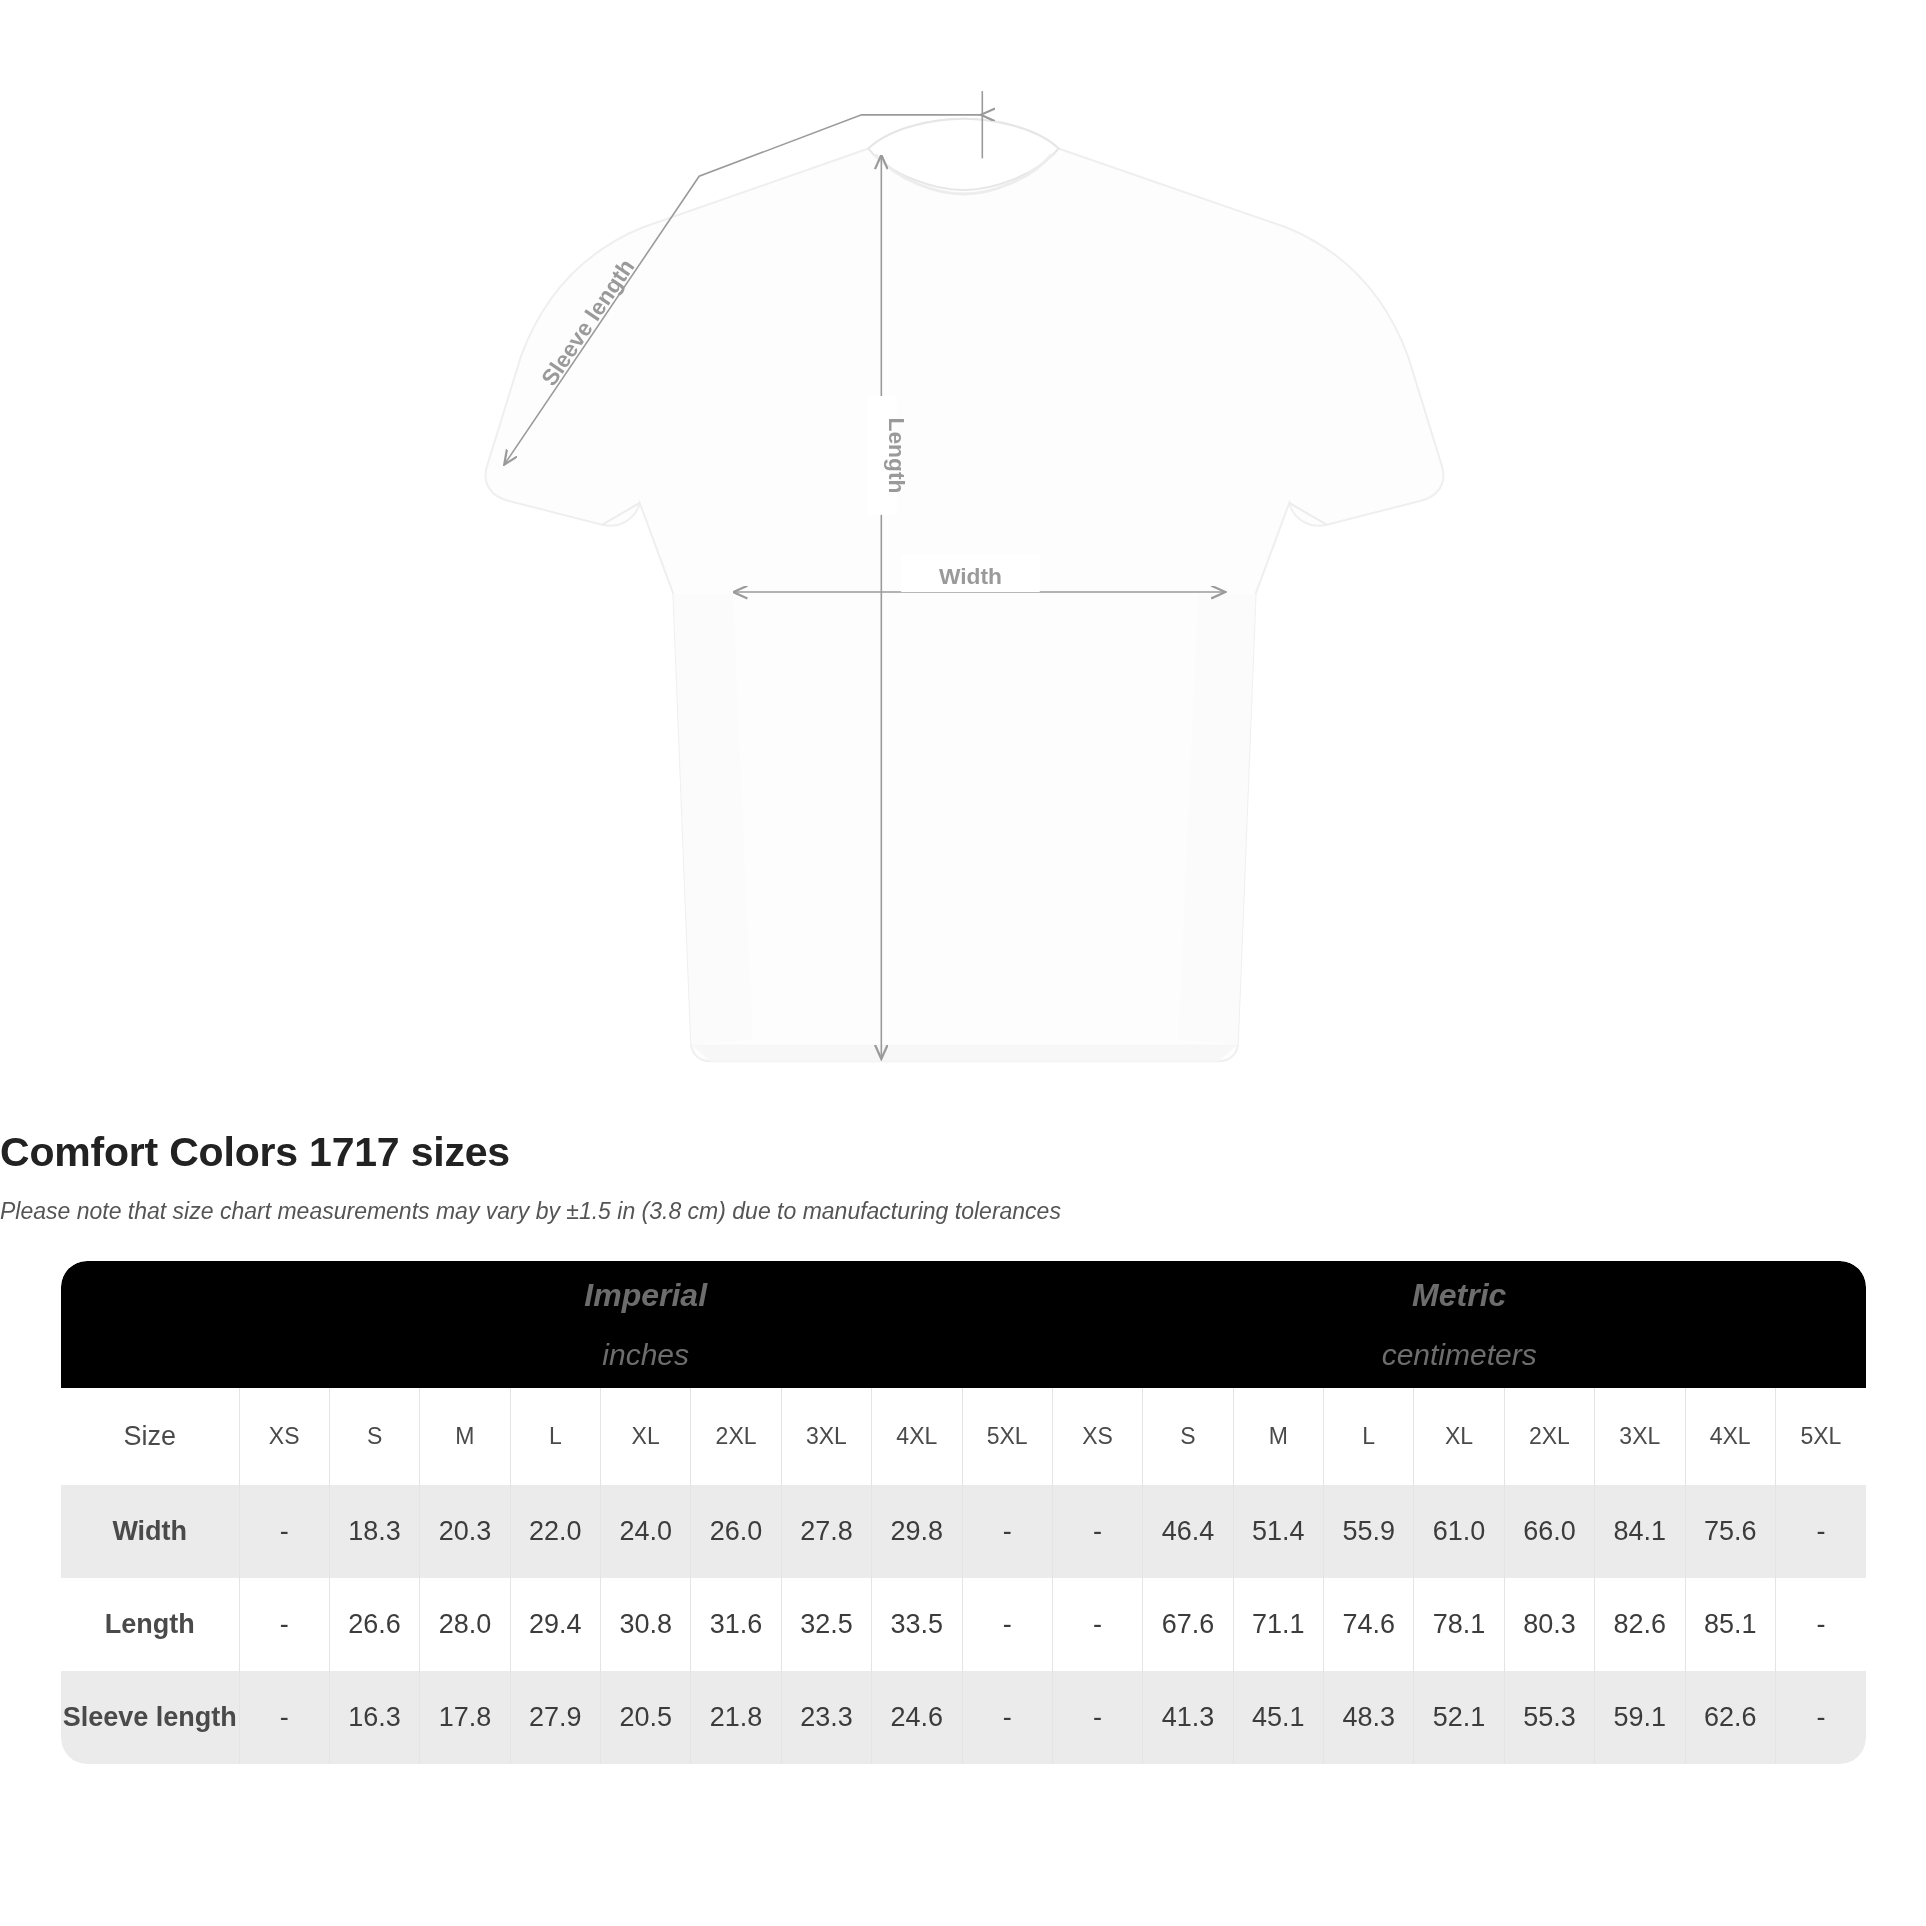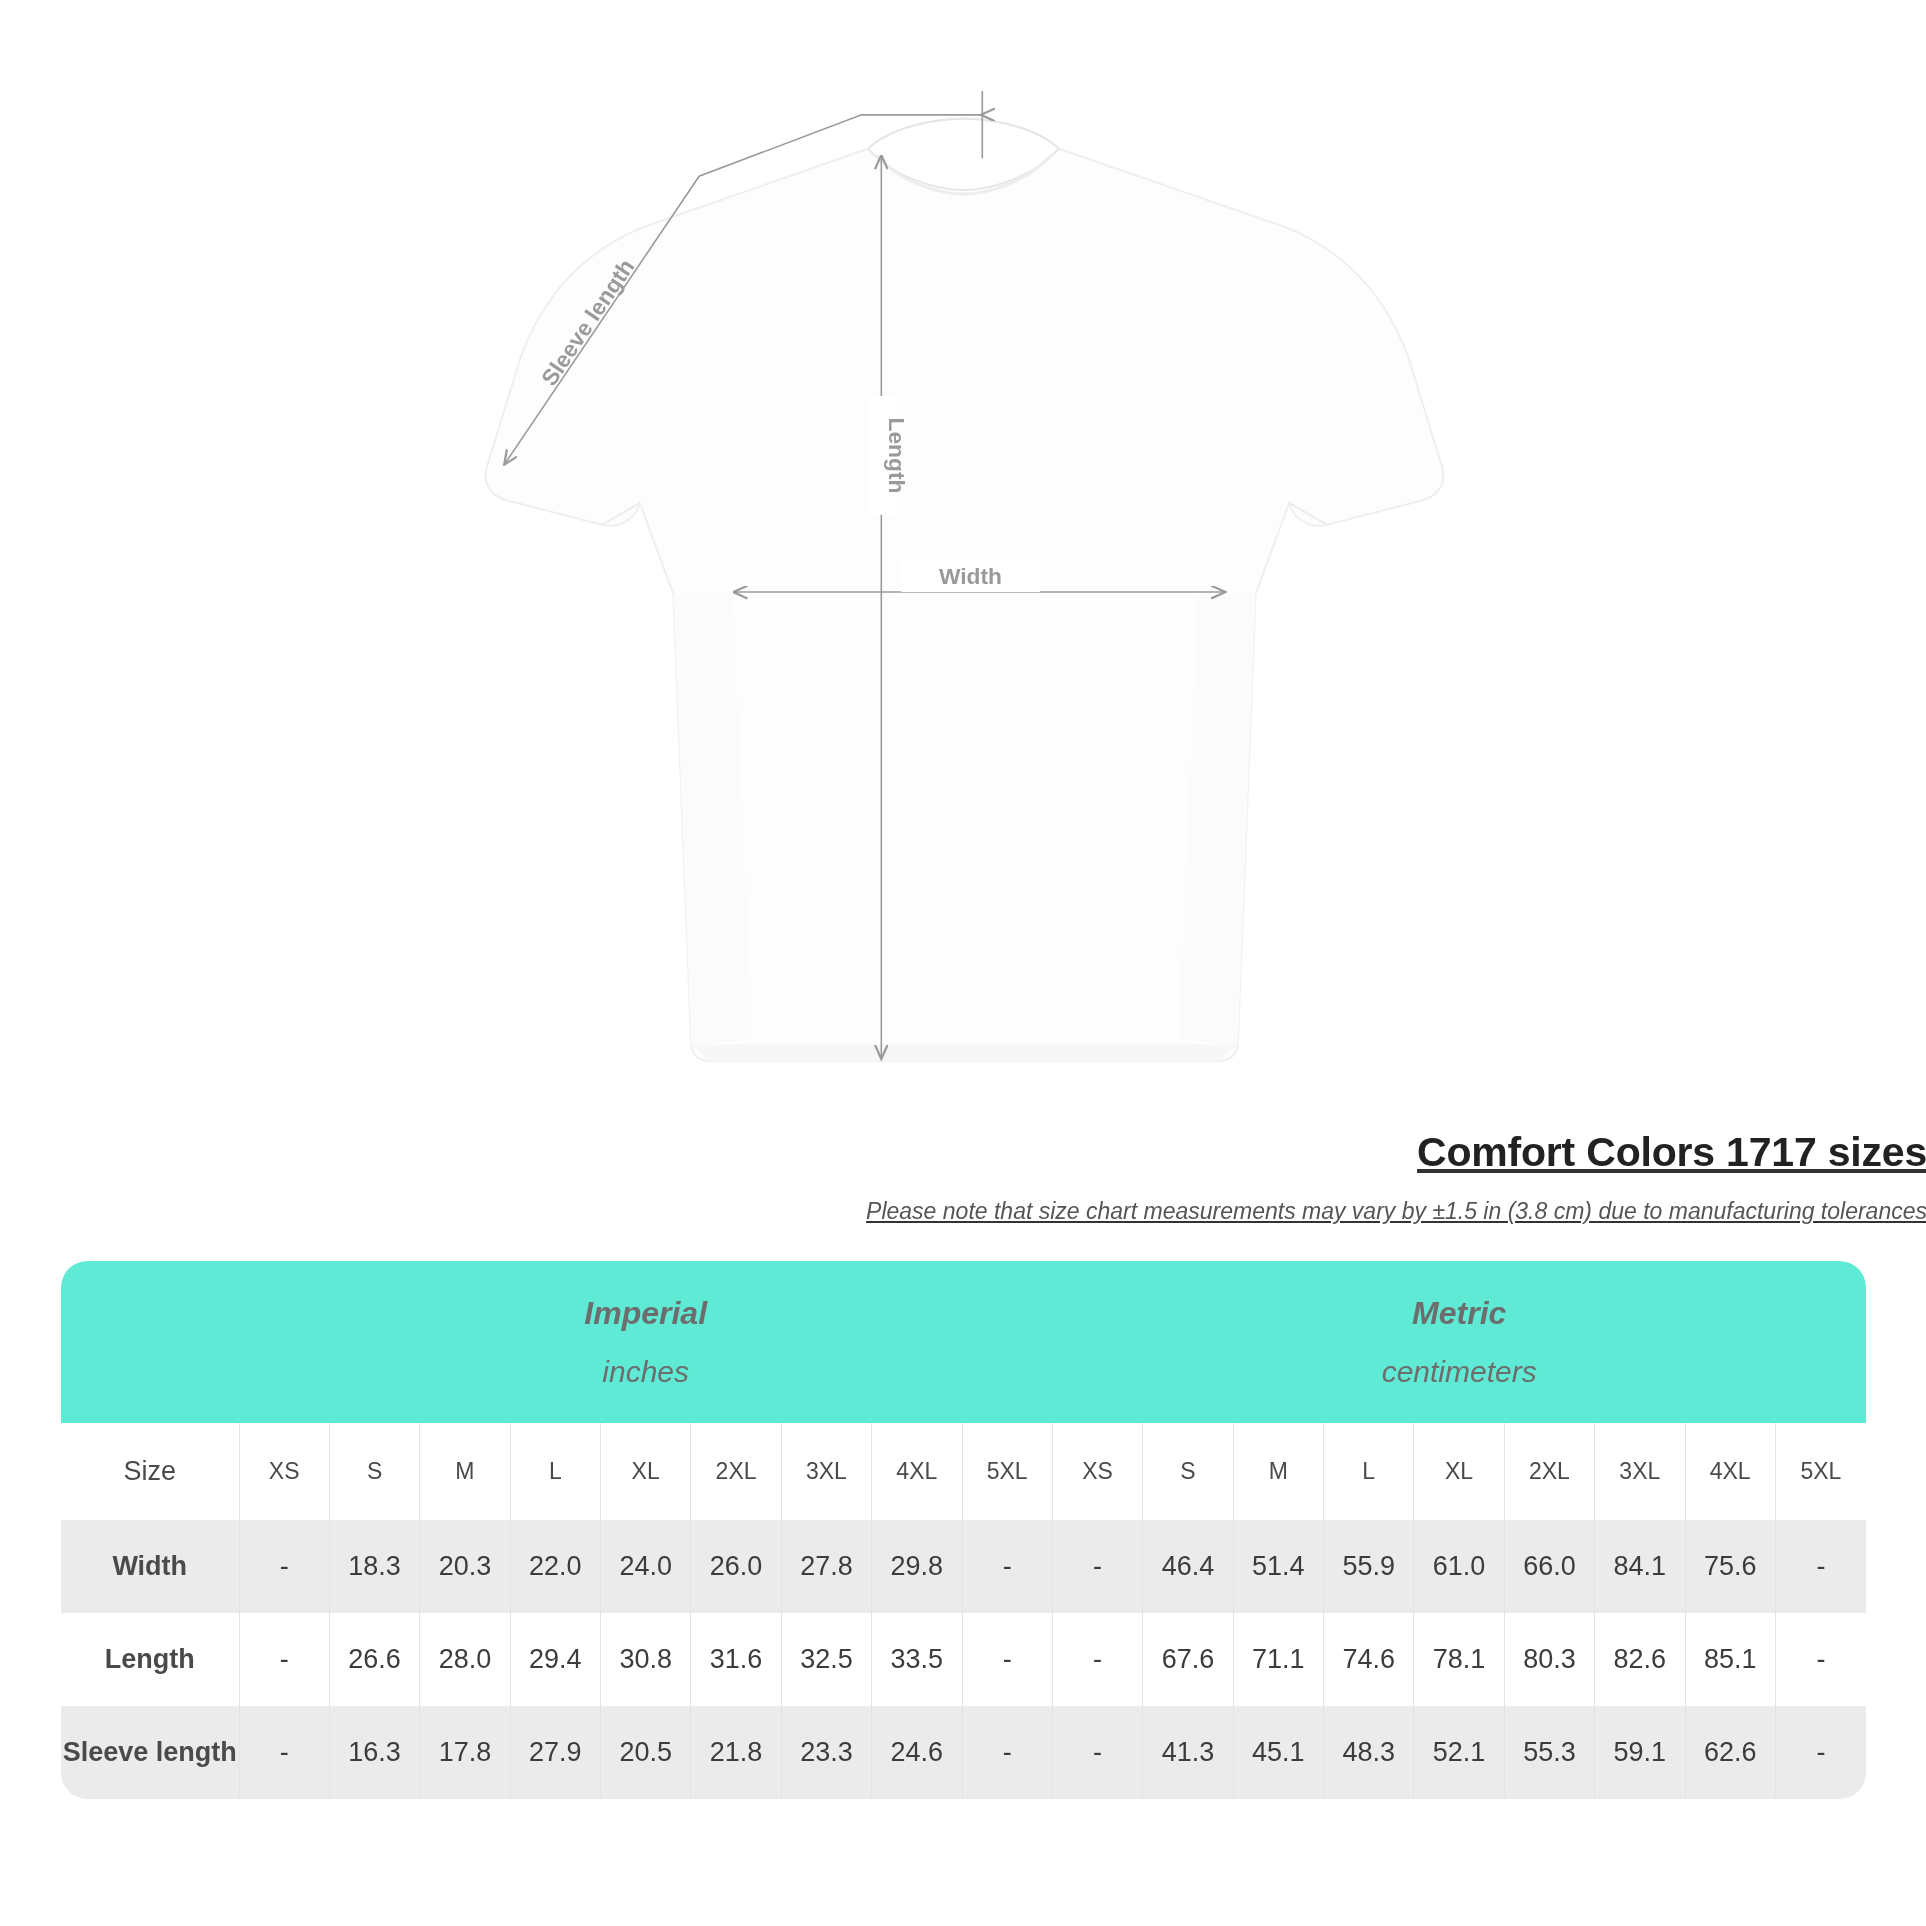--- a/index.html
+++ b/index.html
@@ -25,23 +25,22 @@
     position: relative;
     width: 1927px;
     height: 1099px;
   }
   .illustration svg {
     display: block;
   }
 
   
   .chart-head {
-    text-align: right;
+    text-align: left;
     margin-top: 30px;
-    text-decoration: underline;
   }
   .chart-title {
     font-size: 41px;
     font-weight: bold;
     color: #222222;
     letter-spacing: -0.2px;
   }
   .chart-note {
     margin-top: 22px;
     font-size: 23px;
@@ -63,22 +62,22 @@
   }
   table.size-table td,
   table.size-table th {
     text-align: center;
     vertical-align: middle;
     font-weight: normal;
   }
 
   
   .unit-row td {
-    background: #5eead4;
-    height: 162px;
+    background: #000000;
+    height: 127px;
     padding: 0;
   }
   .unit-name {
     font-size: 32px;
     font-weight: bold;
     font-style: italic;
     color: #6d6d6d;
     line-height: 1.15;
   }
   .unit-sub {

